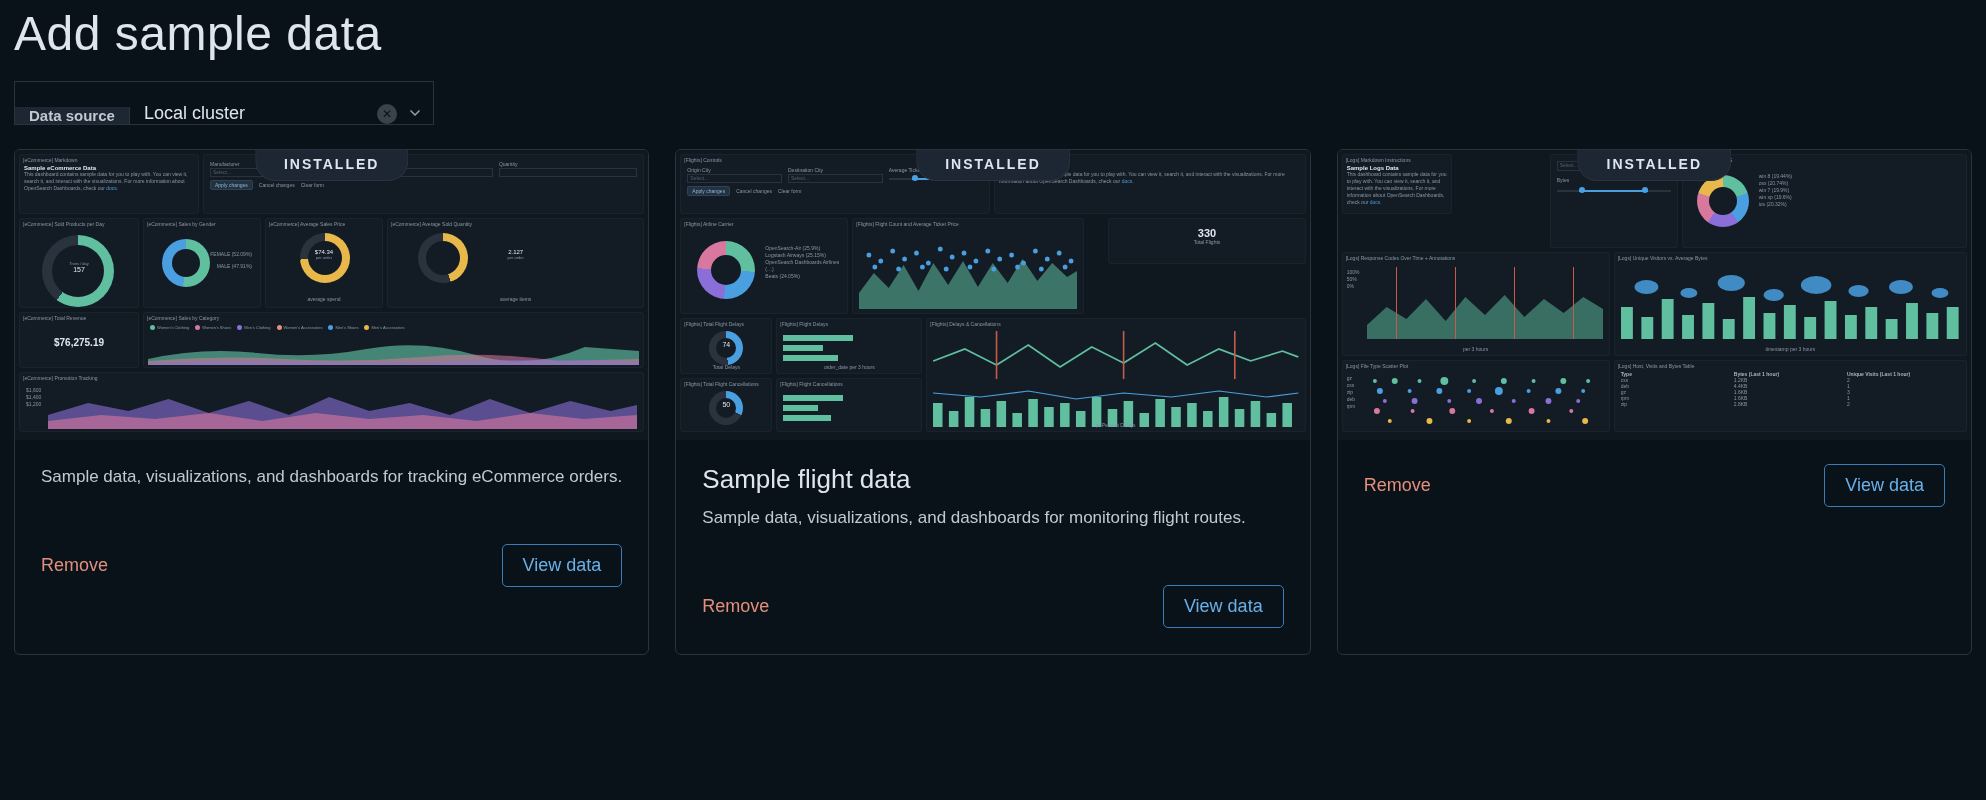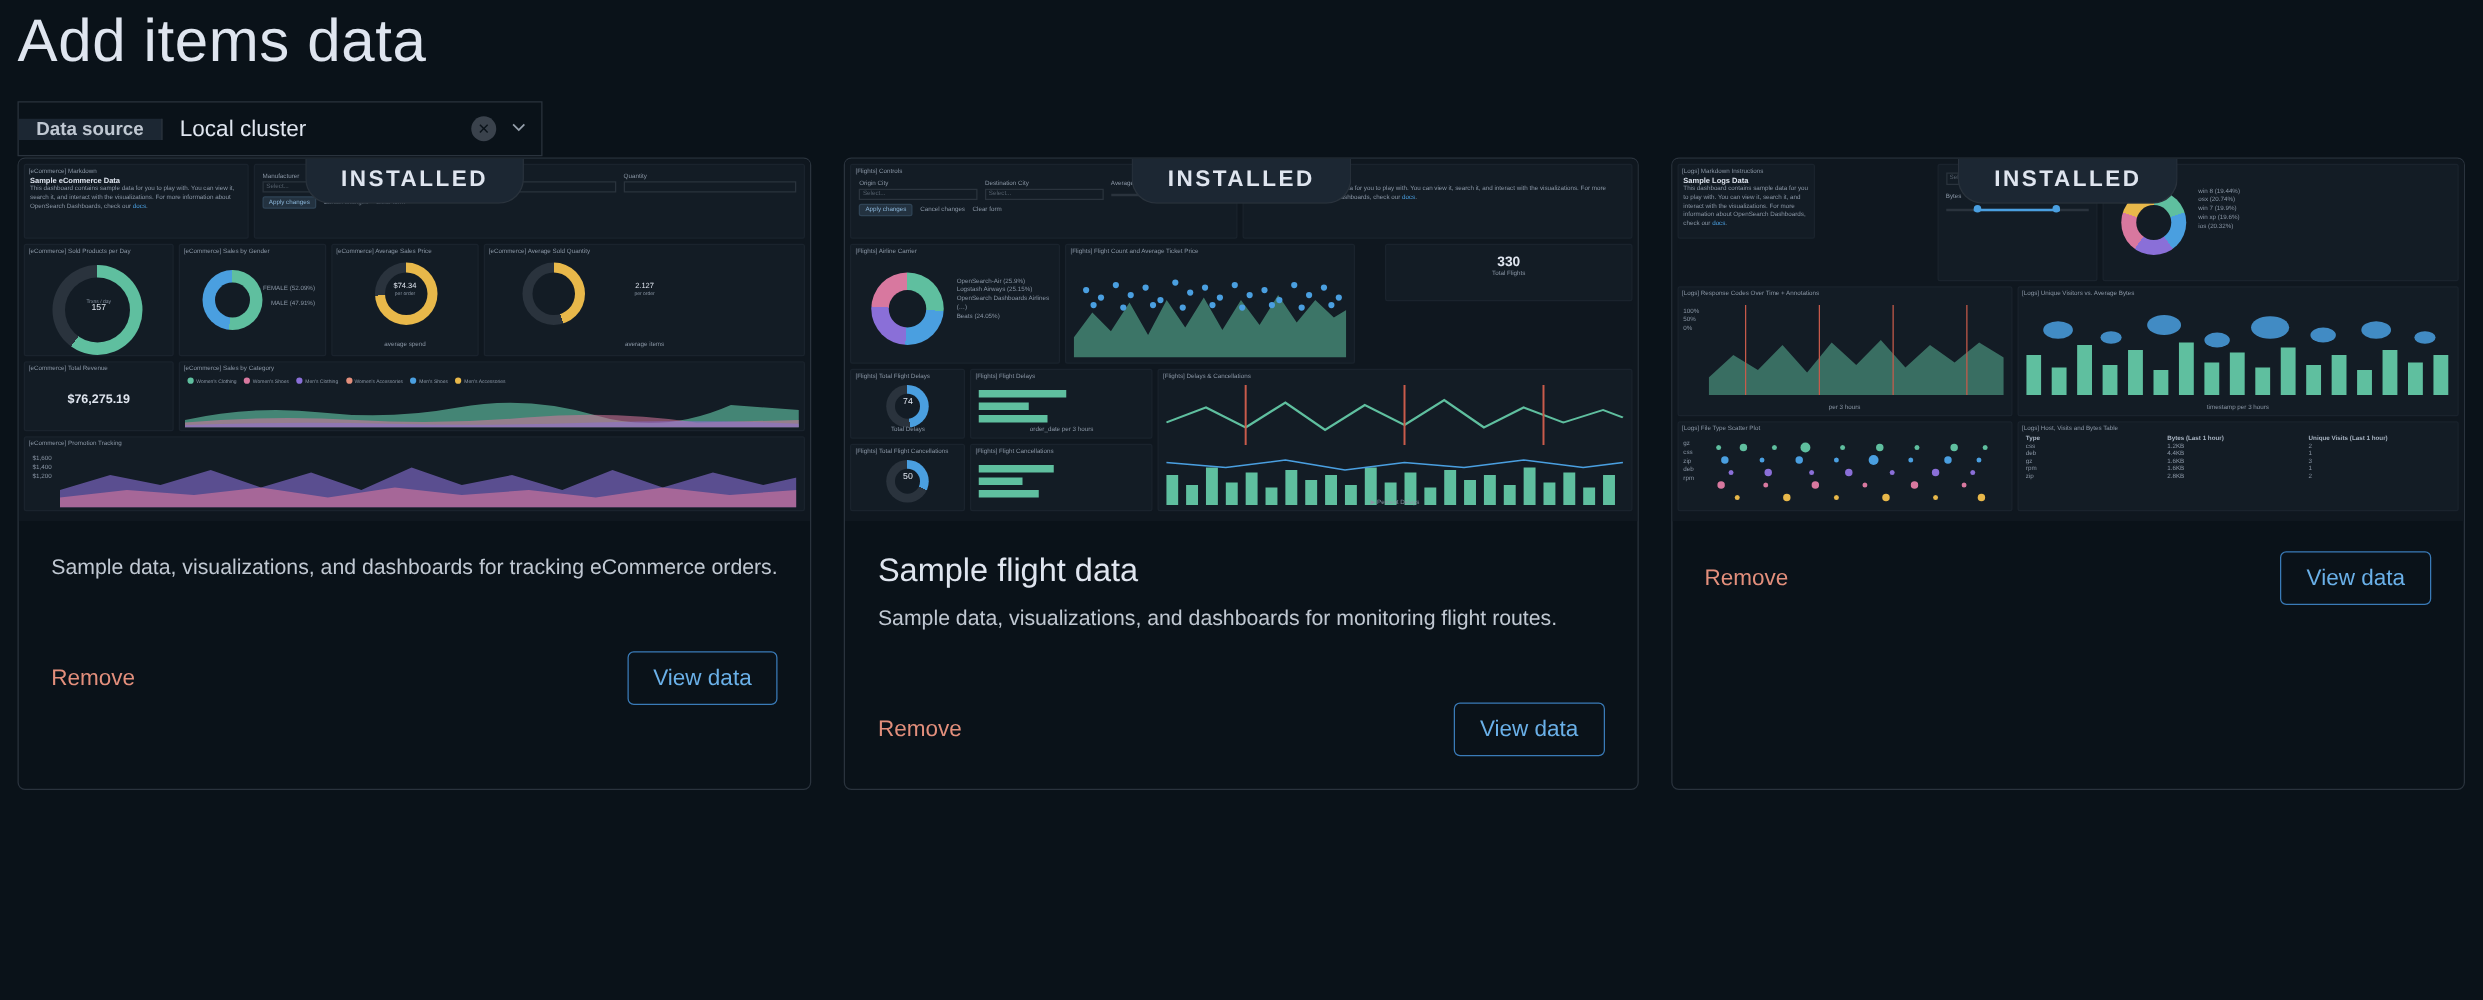--- a/index.html
+++ b/index.html
@@ -12,25 +12,25 @@
   }
   h1.page-title {
     font-size: 48px;
     font-weight: 400;
     color: #dfe5ef;
     margin: 6px 0 20px 0;
     letter-spacing: 0.5px;
   }
   .data-source-row {
     display: flex;
-    align-items: center;
+    align-items: flex-end;
     border: 1px solid #2a333d;
     width: 420px;
     height: 44px;
-    margin-bottom: 1px;
+    margin-bottom: 24px;
   }
   .data-source-label {
     background: #1c2733;
     color: #c0c8d2;
     font-size: 15px;
     font-weight: 600;
     display: flex;
     align-items: center;
     padding: 0 14px;
     border-right: 1px solid #2a333d;
@@ -78,21 +78,21 @@
   .installed-badge {
     position: absolute;
     top: 0;
     left: 50%;
     transform: translateX(-50%);
     background: #1c2733;
     border: 1px solid #2a333d;
     border-top: none;
     border-radius: 0 0 20px 20px;
     padding: 6px 28px 8px 28px;
-    font-size: 18px;
+    font-size: 14px;
     font-weight: 700;
     letter-spacing: 2px;
     color: #dfe5ef;
     z-index: 5;
   }
   .thumb {
     height: 290px;
     background: #0f171f;
     padding: 14px 10px 10px 10px;
     position: relative;
@@ -179,21 +179,21 @@
 
   
   .legend { position:absolute; display:flex; gap:6px; }
   .legend span { display:flex; align-items:center; gap:2px; font-size:4px; color:#8a96a5; }
   .legend i { width:5px; height:5px; border-radius:50%; display:inline-block; }
 
 </style>
 </head>
 <body>
 
-<h1 class="page-title">Add items data</h1>
+<h1 class="page-title">Add sample data</h1>
 
 <div class="data-source-row">
   <div class="data-source-label">Data source</div>
   <div class="data-source-select">
     <span class="data-source-value">Local cluster</span>
     <span class="clear-btn">✕</span>
     <span class="chevron">
       <svg viewBox="0 0 12 12">
           <path d="M1 3 L6 8 L11 3 L10 2 L6 6 L2 2 Z"></path>
         </svg>

